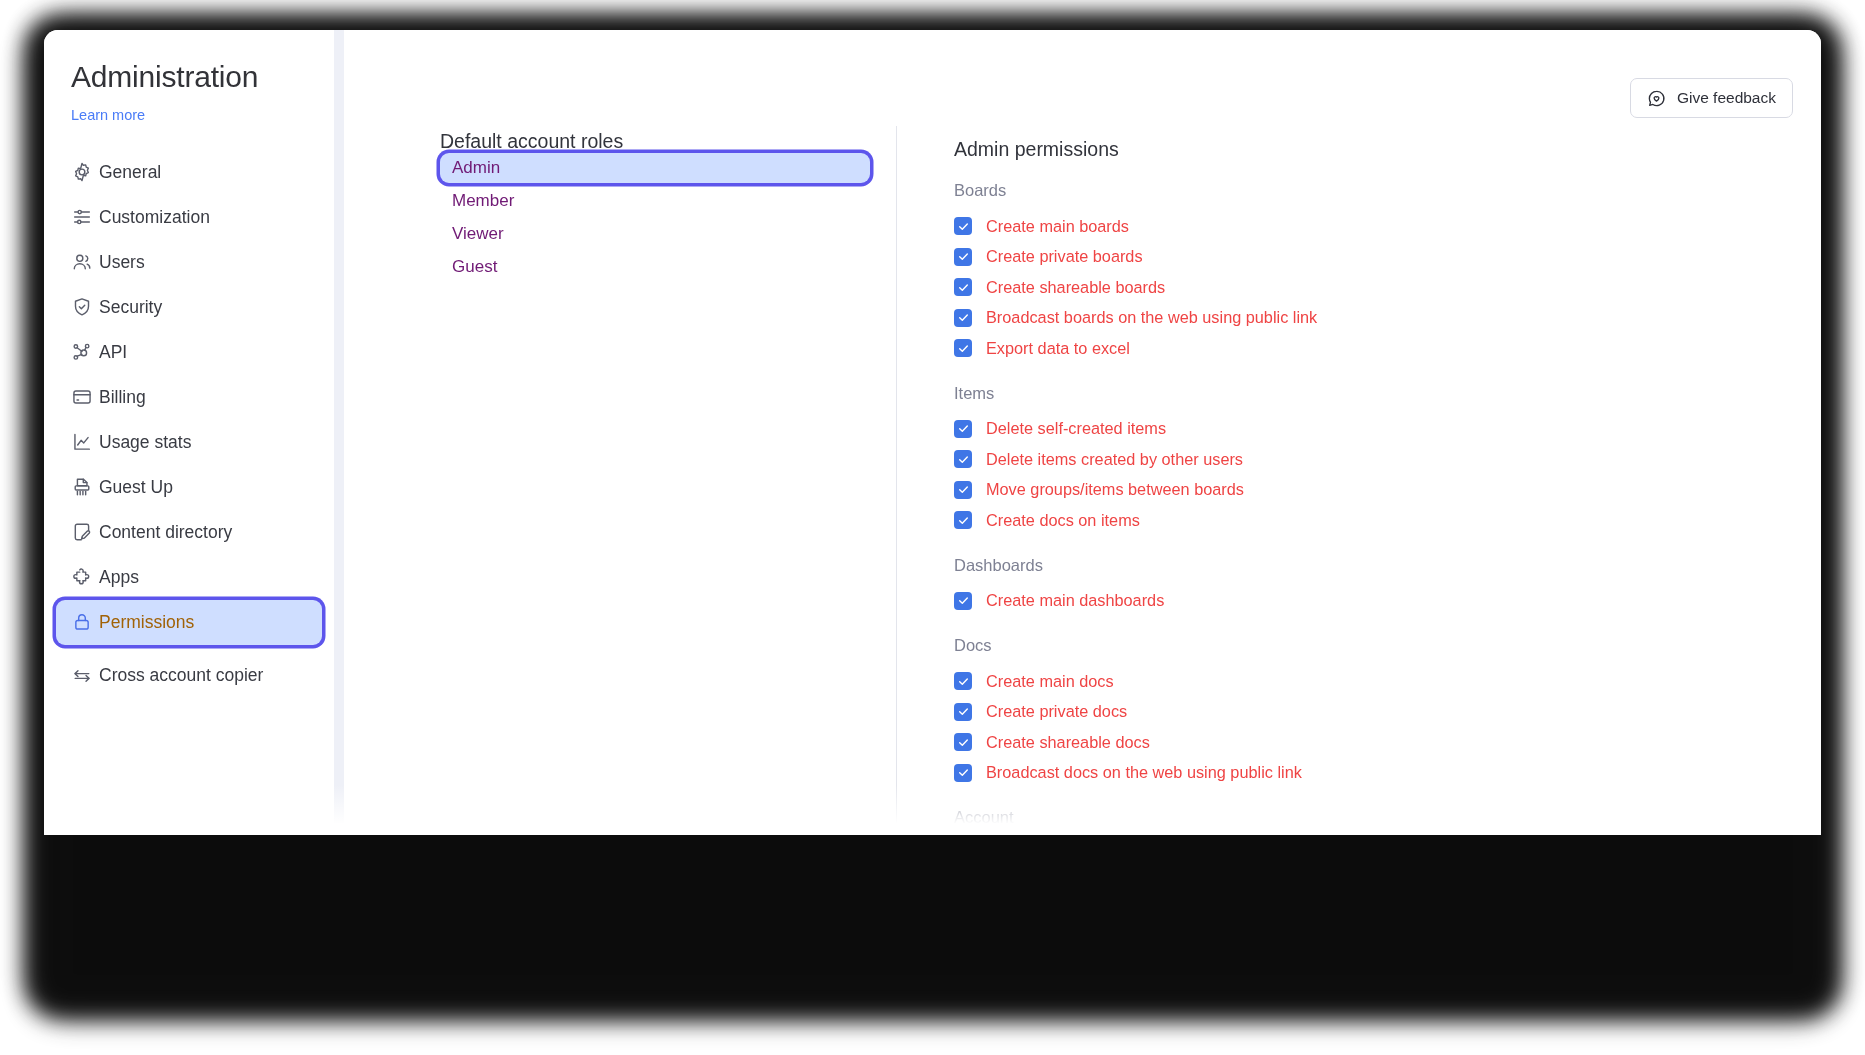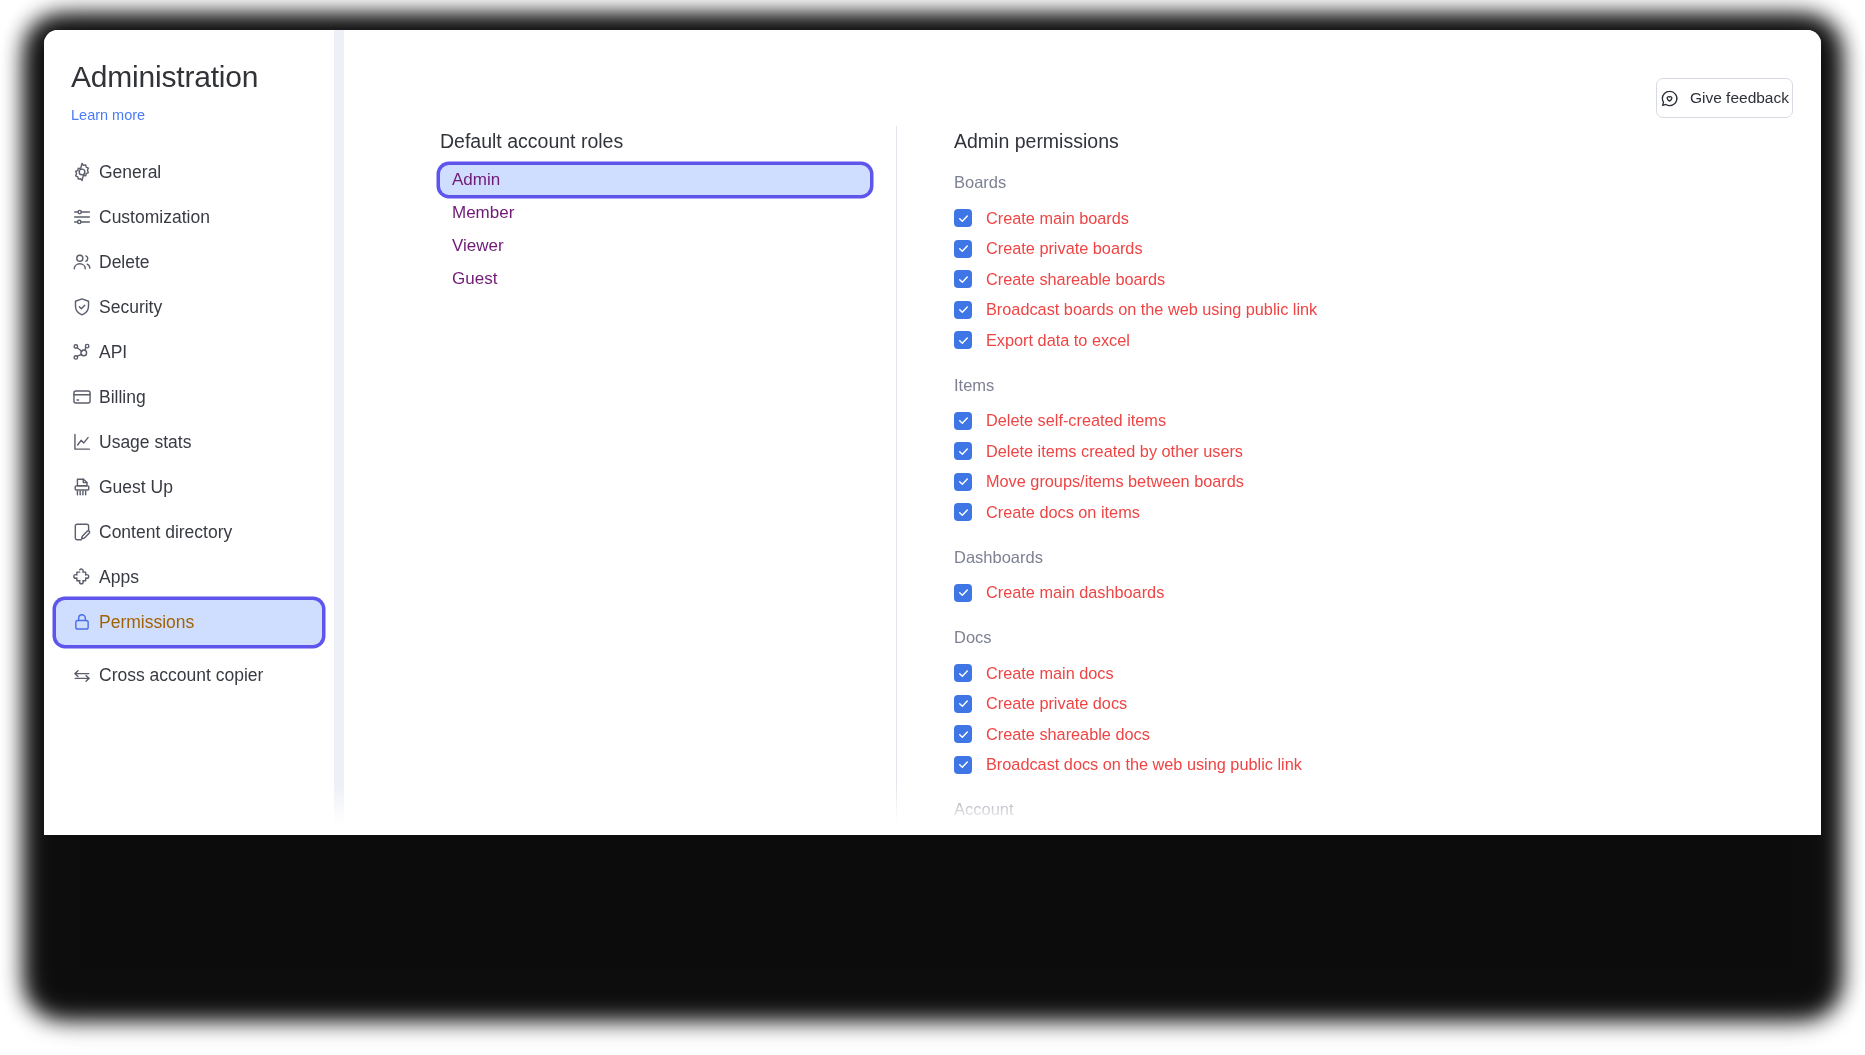--- a/index.html
+++ b/index.html
@@ -135,42 +135,42 @@
   }
 
   #feedback-btn {
     position: absolute;
     right: 28px;
     top: 48px;
     display: flex;
     align-items: center;
     gap: 11px;
     height: 40px;
-    padding: 0 3px;
+    padding: 0 16px;
     background: #fff;
     border: 1px solid #d8dae3;
     border-radius: 7px;
     font-size: 15.5px;
     color: #2e3039;
     cursor: pointer;
   }
   #feedback-btn svg { width: 19px; height: 19px; display: block; }
 
   
   #roles-col {
     position: absolute;
     left: 96px;
     top: 100px;
     width: 430px;
   }
   .col-head {
     font-size: 19.5px;
     color: #32343c;
     font-weight: 400;
-    margin-bottom: 12px;
+    margin-bottom: 0;
   }
   .role-item {
     height: 30px;
     display: flex;
     align-items: center;
     padding: 2px 12px;
     font-size: 17px;
     color: #701a75;
     border-radius: 9px;
     margin-bottom: 3px;
@@ -188,21 +188,21 @@
     top: 96px;
     bottom: 0;
     width: 1px;
     background: #e3e5ec;
   }
 
   
   #perm-col {
     position: absolute;
     left: 610px;
-    top: 100px;
+    top: 108px;
     right: 40px;
   }
   .perm-title {
     font-size: 19.5px;
     color: #32343c;
     margin-bottom: 20px;
   }
   .perm-group { margin-bottom: 20px; }
   .perm-group-name {
     font-size: 16.5px;
@@ -270,21 +270,21 @@
           </div>
           <div class="nav-item">
             <span class="nav-ico">
               <svg viewBox="0 0 24 24" fill="none" stroke="currentColor" stroke-width="1.55" stroke-linecap="round" stroke-linejoin="round">
                 <circle cx="9.6" cy="8" r="3.3"></circle>
                 <path d="M3.6 19.4c0-3.3 2.7-5.4 6-5.4s6 2.1 6 5.4"></path>
                 <path d="M16.2 5.3a3.2 3.2 0 0 1 0 6"></path>
                 <path d="M17.6 14.4c1.8.6 2.9 2.2 2.9 4.3"></path>
               </svg>
             </span>
-            <span class="nav-lbl">Delete</span>
+            <span class="nav-lbl">Users</span>
           </div>
           <div class="nav-item">
             <span class="nav-ico">
               <svg viewBox="0 0 24 24" fill="none" stroke="currentColor" stroke-width="1.55" stroke-linecap="round" stroke-linejoin="round">
                 <path d="M12 3.1l7.1 2.6v5.6c0 4.3-2.9 7.6-7.1 9.2-4.2-1.6-7.1-4.9-7.1-9.2V5.7z"></path>
                 <polyline points="9.1,11.8 11.3,14 15,10.1"></polyline>
               </svg>
             </span>
             <span class="nav-lbl">Security</span>
           </div>

